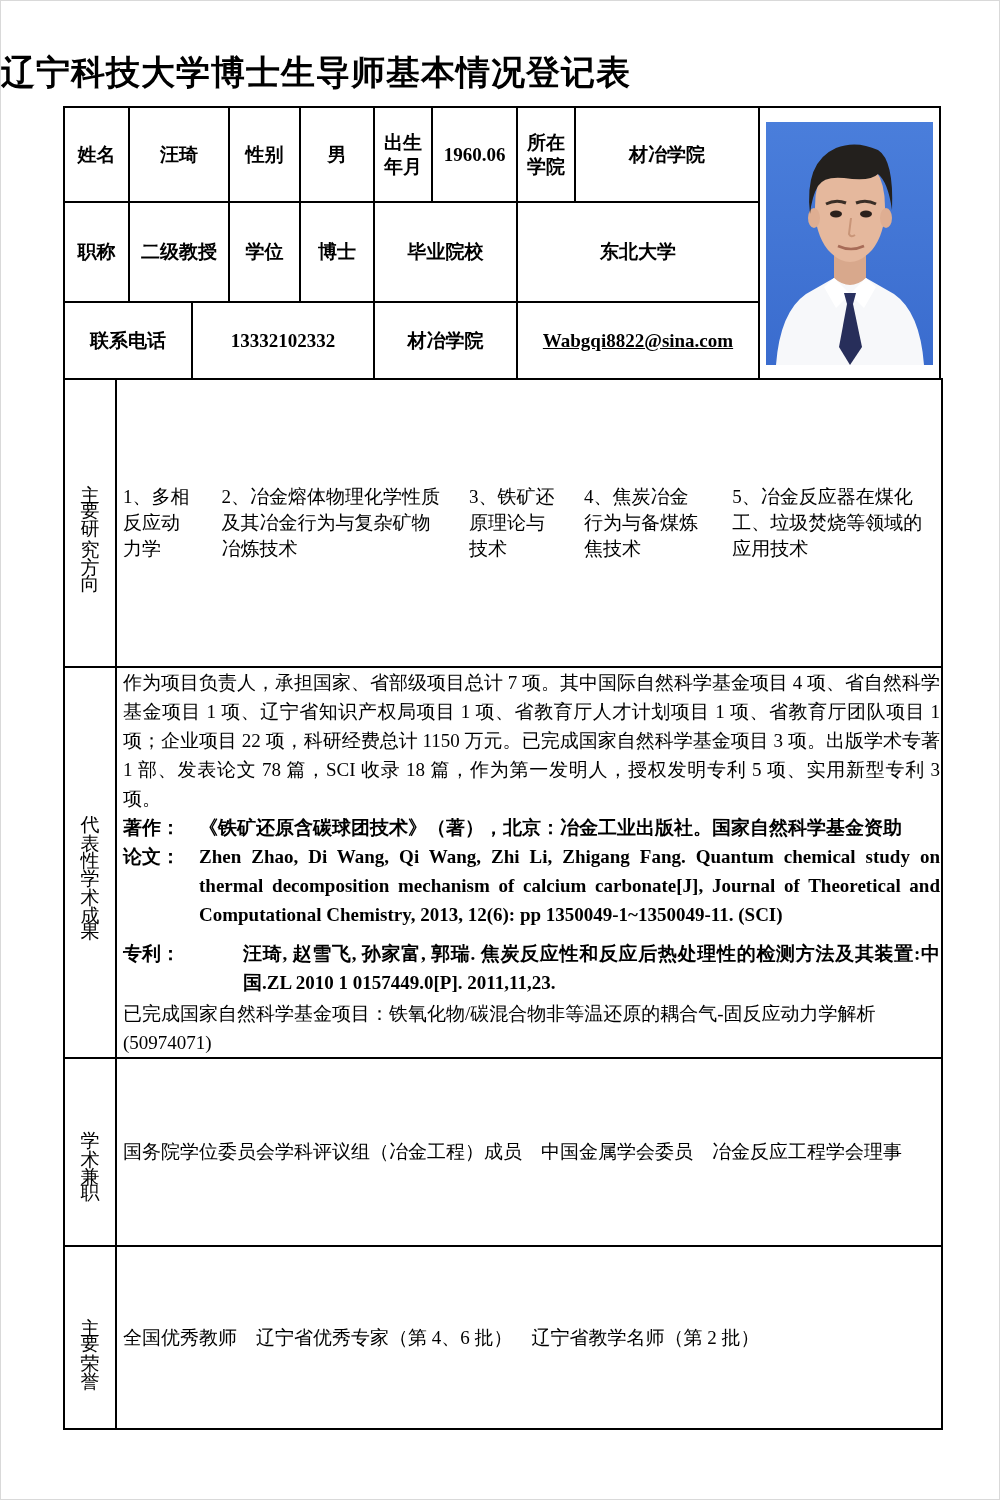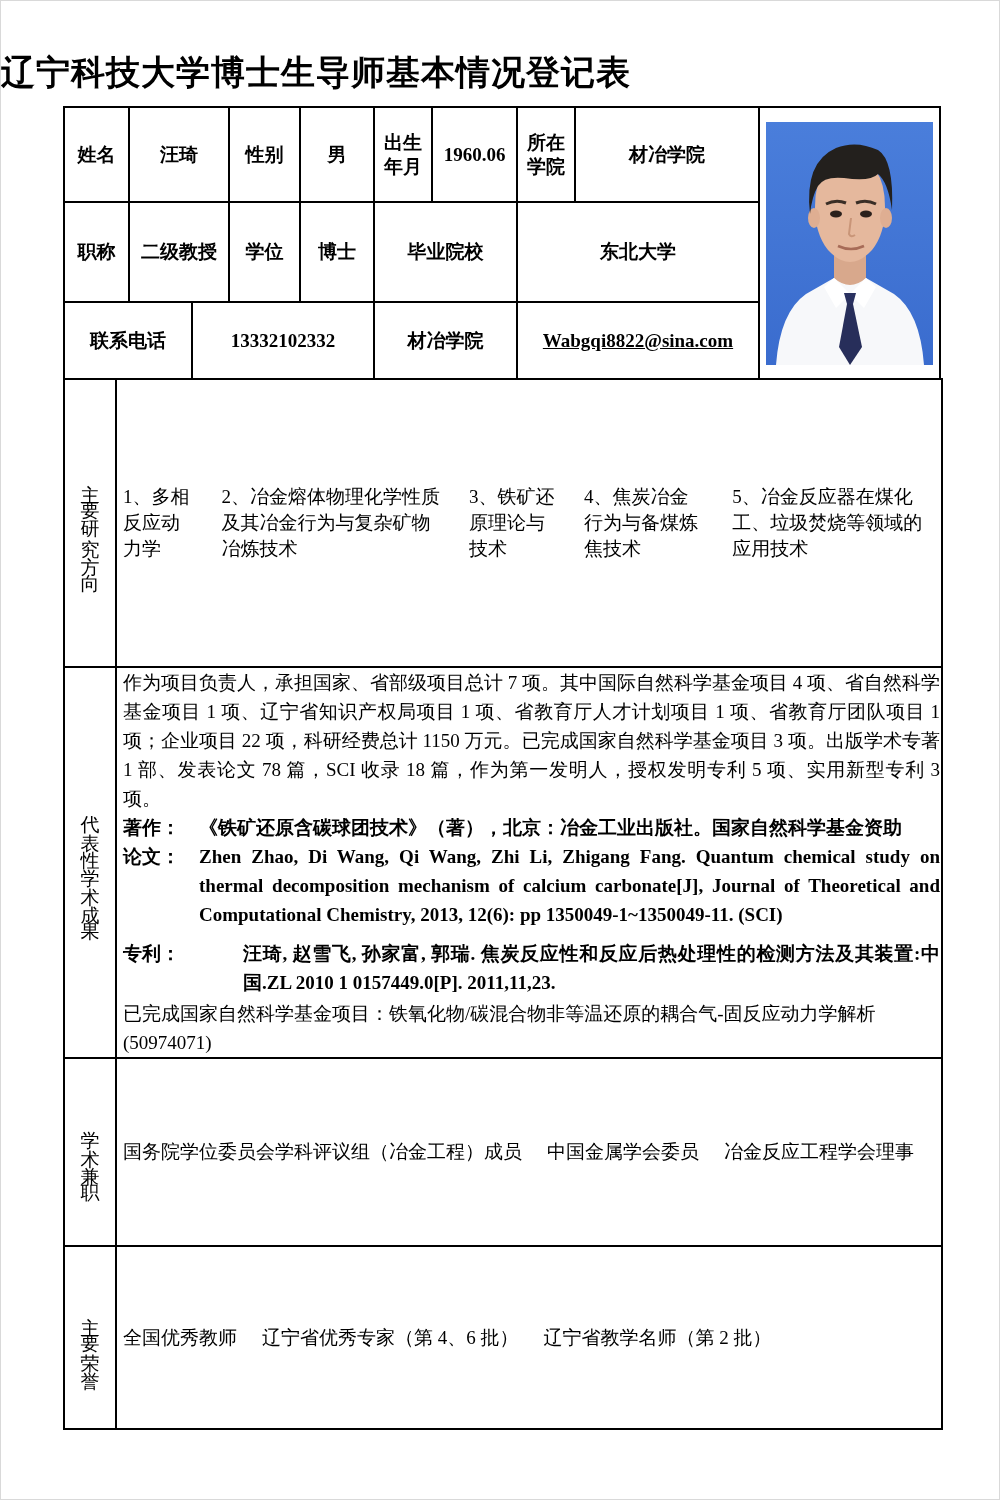--- a/index.html
+++ b/index.html
@@ -22,21 +22,21 @@
   .photo-cell { padding:6px; }
   .photo-cell svg { display:block; margin:0 auto; }
   .vcell { vertical-align:middle; }
   .vlabel {
     writing-mode:vertical-lr; text-orientation:upright; margin:0 auto;
     letter-spacing:18px; font-size:19px; line-height:20px;
   }
   .content { text-align:left; vertical-align:middle; padding:0 14px 0 6px; }
   .stack { display:flex; flex-direction:row; }
   .stack-research { gap:28px; }
-  .stack-pos { gap:25px; }
+  .stack-pos { gap:19px; }
   .ach { font-size:19px; line-height:29px; padding:0 1px 0 6px; }
   .summary { text-align:justify; }
   .entry { display:grid; grid-template-columns:76px 1fr;font-weight:bold; }
   .entry .etext { text-align:justify; }
   .entry-patent { margin-top:10px;gap:44px; }
   .completed { margin-top:2px; }
 </style>
 </head>
 <body>
 

